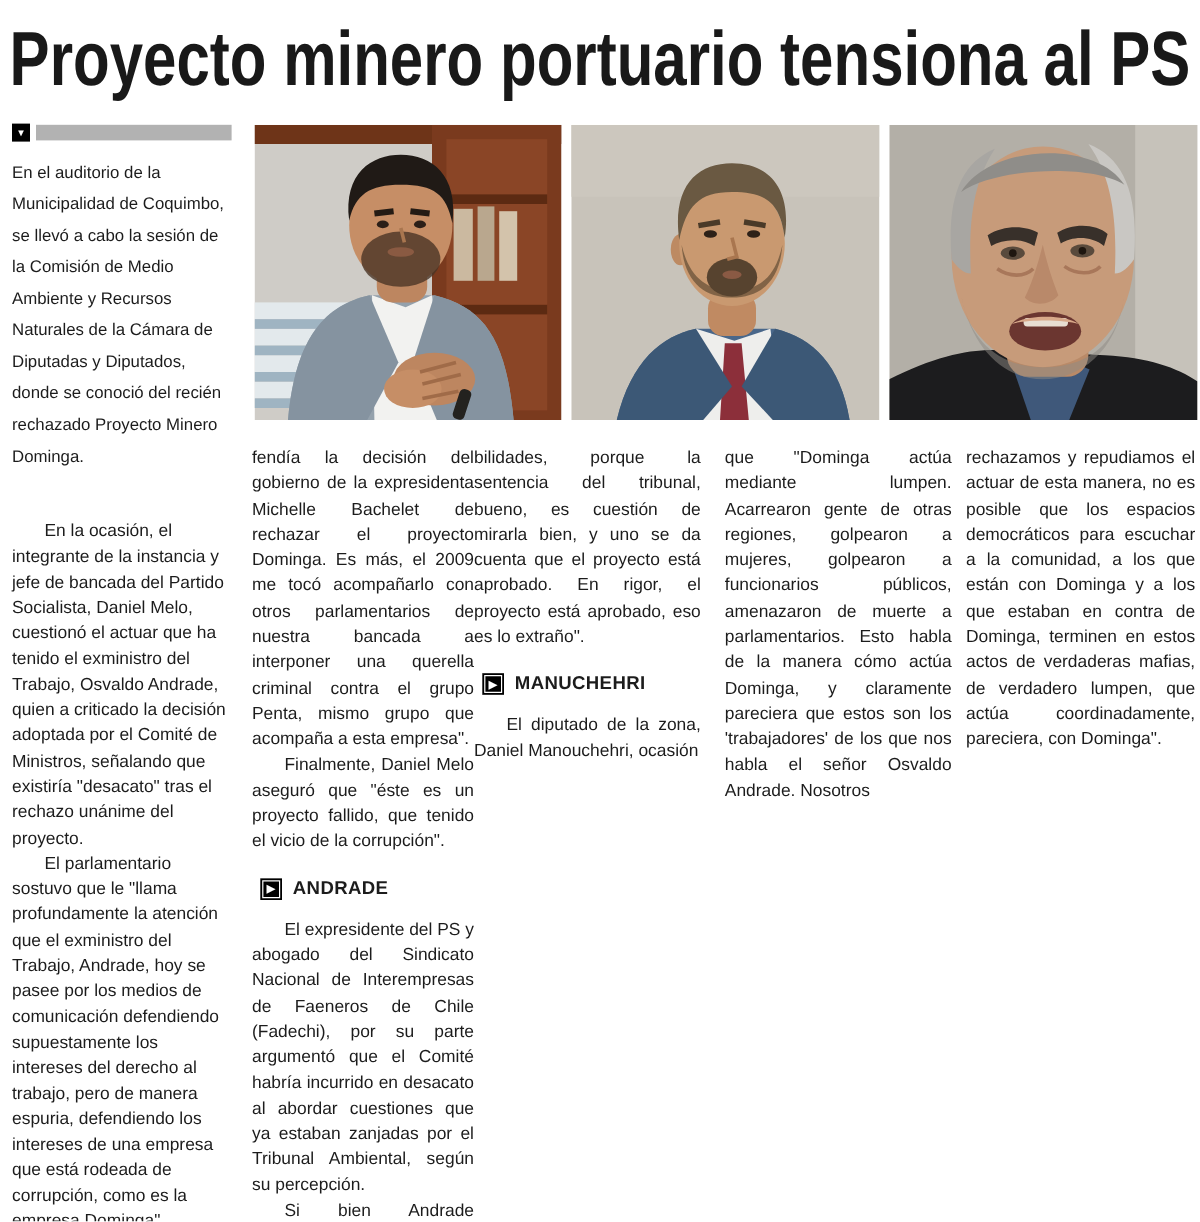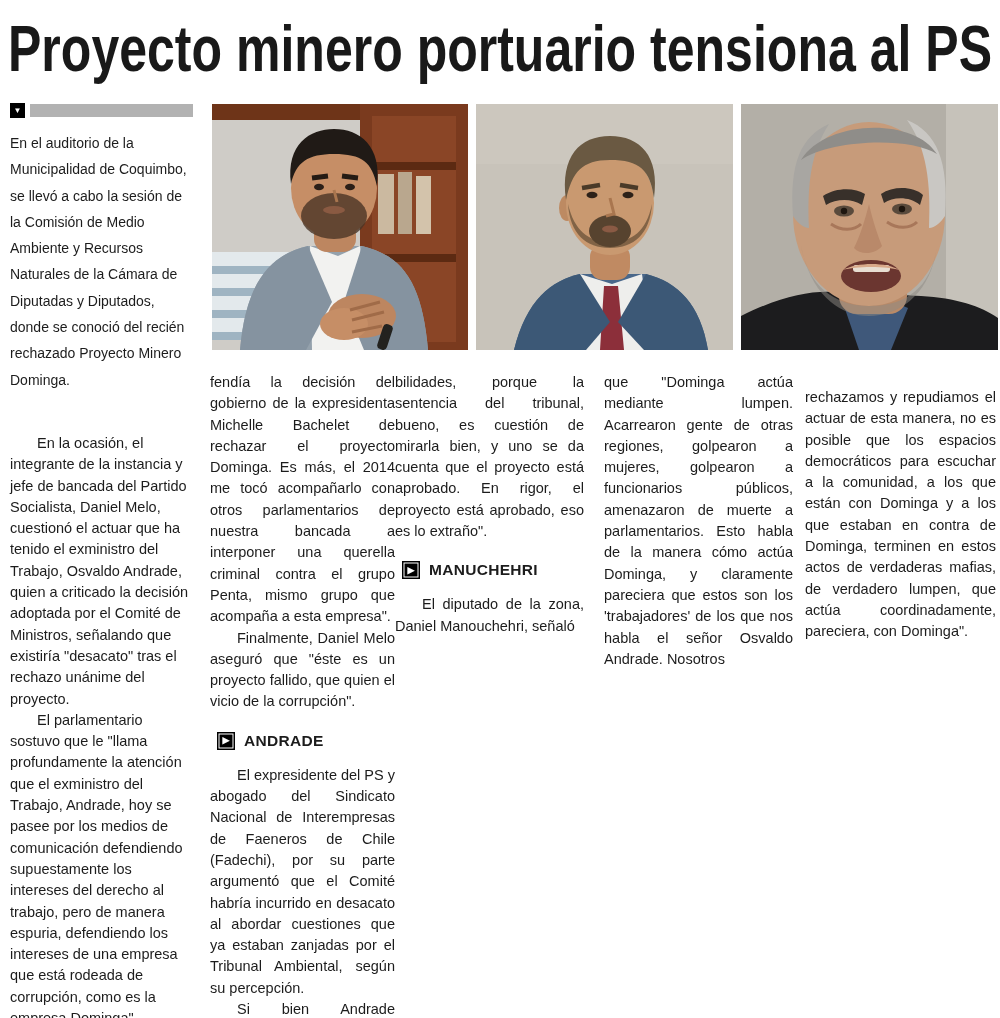--- a/index.html
+++ b/index.html
@@ -11,21 +11,21 @@
     text-decoration:underline;
   }
   
   .headline-svg { position:absolute; left:0; top:4px; display:block; }
   
   .col { position:absolute; text-align:justify; }
   .col-lead  { left:10px;  top:103px; width:183px; text-align:left; }
   .col-2 { left:210px; top:372px; width:185px; }
   .col-3 { left:395px; top:372px; width:189px; }
   .col-4 { left:604px; top:372px; width:189px; }
-  .col-5 { left:805px; top:372px; width:191px;margin-top:15px; }
+  .col-5 { left:805px; top:372px; width:191px; }
   .marker-row { display:flex; align-items:center; margin-bottom:12px; }
   .marker-box {
     width:15px; height:15px; background:#000; color:#fff;
     display:inline-flex; align-items:center; justify-content:center;
     font-size:8px; line-height:1; flex:0 0 auto;
   }
   .marker-bar { height:13px; flex:1 1 auto; margin-left:5px; background:#b2b2b2; }
   .lead { font-size:14px; line-height:26.3px; margin-bottom:40px; }
   .body-p { font-size:14.5px; line-height:21.3px; }
   .indent { text-indent:27px; }
@@ -153,38 +153,38 @@
       <path d="M146 118 C156 125 169 125 176 118" stroke="#a8775a" stroke-width="3" fill="none"></path>
       <path d="M128 100 C132 118 137 132 141 142 C134 151 119 151 113 144 C119 132 124 116 128 100 Z" fill="#b9896a"></path>
       <path d="M60 142 C70 192 100 212 128 212 C158 212 190 190 196 142 C190 188 160 202 128 202 C98 202 68 186 60 142 Z" fill="#8e8a84" opacity="0.5"></path>
       <ellipse cx="130" cy="172" rx="30" ry="16" fill="#6b3630"></ellipse>
       <rect x="112" y="161" width="37" height="7" rx="3" fill="#e8ded2"></rect>
       <path d="M102 166 C116 158 146 158 158 166 C146 162 114 162 102 166 Z" fill="#d8a98a"></path>
     </svg>
   </div>
 
   <div class="col col-2">
-    <p class="body-p">fendía la decisión del gobierno de la expresidenta Michelle Bachelet de rechazar el proyecto Dominga. Es más, el 2014 me tocó acompañarlo con otros parlamentarios de nuestra bancada a interponer una querella criminal contra el grupo Penta, mismo grupo que acompaña a esta empresa".</p>
-    <p class="body-p indent">Finalmente, Daniel Melo aseguró que "éste es un proyecto fallido, que quien el vicio de la corrupción".</p>
+    <p class="body-p">fendía la decisión del gobierno de la expresidenta Michelle Bachelet de rechazar el proyecto Dominga. Es más, el 2009 me tocó acompañarlo con otros parlamentarios de nuestra bancada a interponer una querella criminal contra el grupo Penta, mismo grupo que acompaña a esta empresa".</p>
+    <p class="body-p indent">Finalmente, Daniel Melo aseguró que "éste es un proyecto fallido, que tenido el vicio de la corrupción".</p>
     <h3 class="subhead">
       <span class="bullet-box">▶</span>
       <span>ANDRADE</span>
     </h3>
     <p class="body-p indent">El expresidente del PS y abogado del Sindicato Nacional de Interempresas de Faeneros de Chile (Fadechi), por su parte argumentó que el Comité habría incurrido en desacato al abordar cuestiones que ya estaban zanjadas por el Tribunal Ambiental, según su percepción.</p>
     <p class="body-p indent">Si bien Andrade reconoció a T13 Radio que el Comité de Ministros no tenía margen político para aprobar el proyecto, agregó que desde un punto de vista técnico sí era factible.</p>
 
   </div>
 
   <div class="col col-3">
     <p class="body-p">bilidades, porque la sentencia del tribunal, bueno, es cuestión de mirarla bien, y uno se da cuenta que el proyecto está aprobado. En rigor, el proyecto está aprobado, eso es lo extraño".</p>
     <h3 class="subhead">
       <span class="bullet-box">▶</span>
       <span>MANUCHEHRI</span>
     </h3>
-    <p class="body-p indent">El diputado de la zona, Daniel Manouchehri, señaló</p>
+    <p class="body-p indent">El diputado de la zona, Daniel Manouchehri, ocasión</p>
   </div>
 
   <div class="col col-4">
     <p class="body-p">que "Dominga actúa mediante lumpen. Acarrearon gente de otras regiones, golpearon a mujeres, golpearon a funcionarios públicos, amenazaron de muerte a parlamentarios. Esto habla de la manera cómo actúa Dominga, y claramente pareciera que estos son los 'trabajadores' de los que nos habla el señor Osvaldo Andrade. Nosotros</p>
   </div>
 
   <div class="col col-5">
     <p class="body-p">rechazamos y repudiamos el actuar de esta manera, no es posible que los espacios democráticos para escuchar a la comunidad, a los que están con Dominga y a los que estaban en contra de Dominga, terminen en estos actos de verdaderas mafias, de verdadero lumpen, que actúa coordinadamente, pareciera, con Dominga".</p>
   </div>
 

